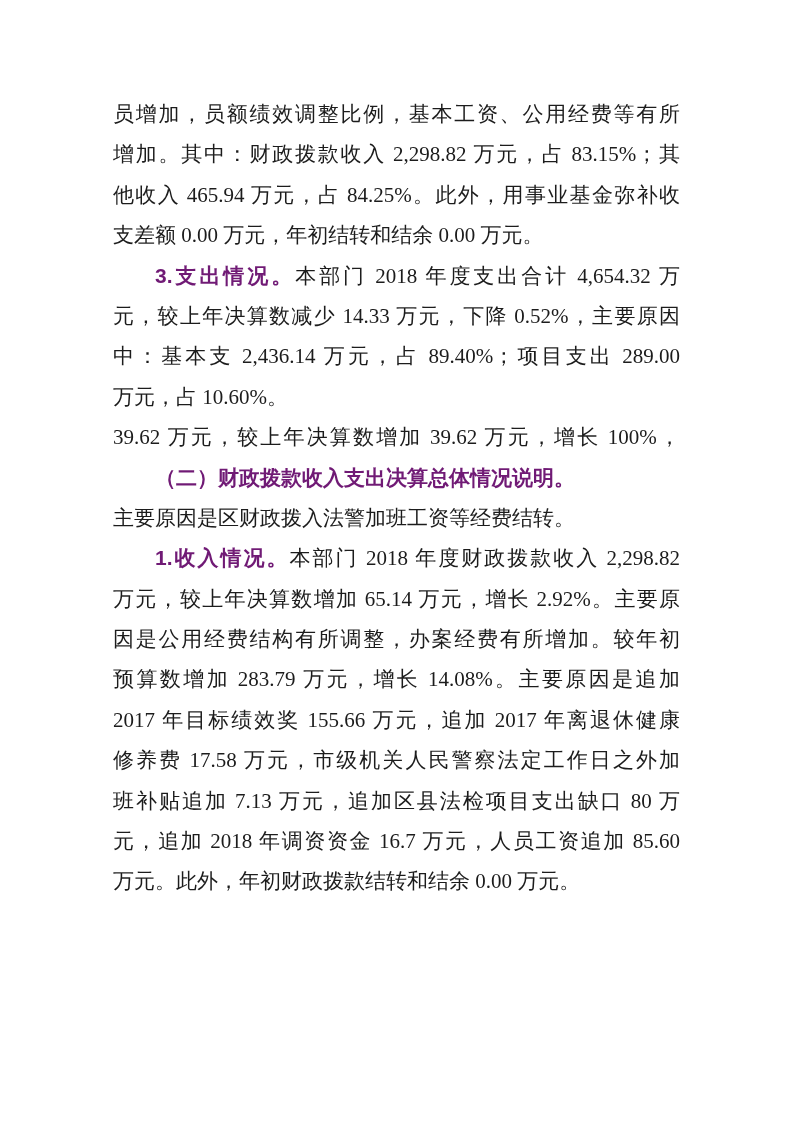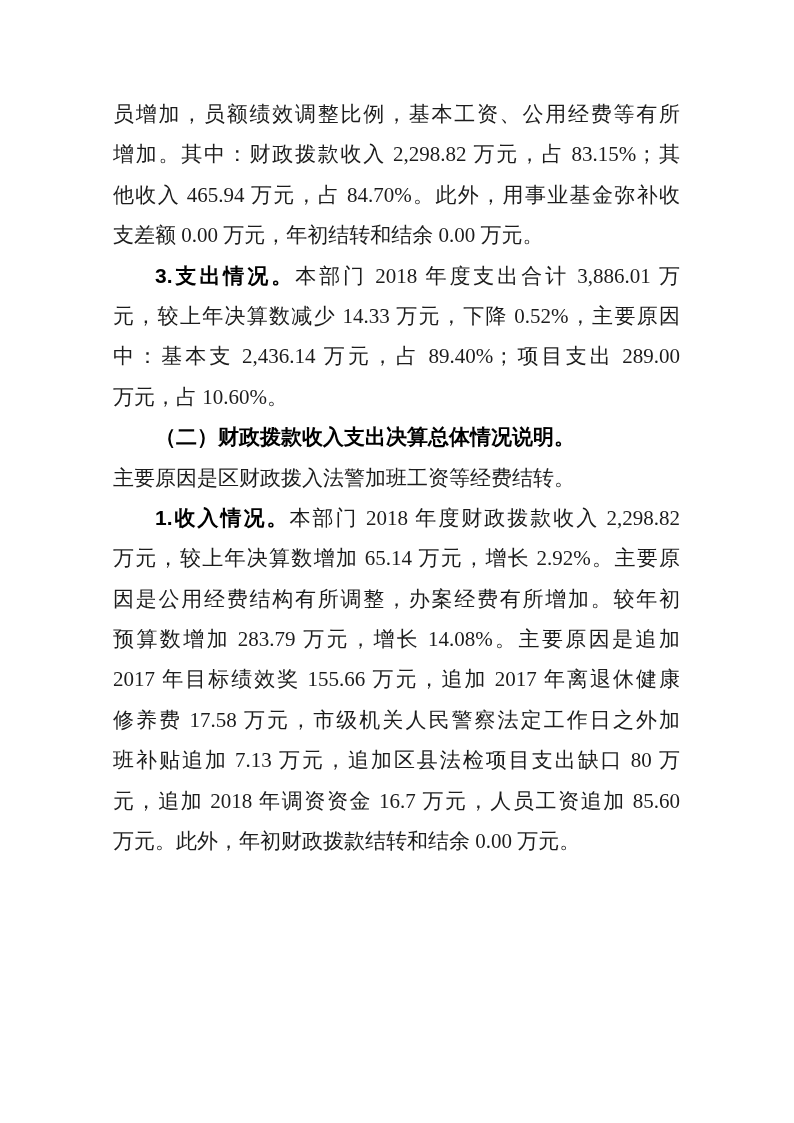--- a/index.html
+++ b/index.html
@@ -36,46 +36,47 @@
   }
   .line.indent {
     text-indent: 42px;
   }
   .seg {
     
   }
   .seg.bold {
     font-family: "Liberation Sans", "DejaVu Sans", sans-serif;
     font-weight: 700;
-    color: #000000;
+    color: #701a75;
   }
   .page-number {
     position: absolute;
     left: 0;
     top: 1014px;
     width: 100%;
     text-align: center;
     font-size: 19px;
     color: #1c1c1c;
     font-family: "Liberation Serif", "DejaVu Serif", serif;
   }
 </style>
 </head>
 <body>
 
 <div class="page">
   <div class="doc-body">
       <div class="line"><span class="seg">员增加，员额绩效调整比例，基本工资、公用经费等有所</span></div>
       <div class="line"><span class="seg">增加。其中：财政拨款收入 2,298.82 万元，占 83.15%；其</span></div>
-      <div class="line"><span class="seg">他收入 465.94 万元，占 84.70%。此外，用事业基金弥补收</span></div>
+      <div class="line"><span class="seg">他收入 465.94 万元，占 84.25%。此外，用事业基金弥补收</span></div>
       <div class="line para-end"><span class="seg">支差额 0.00 万元，年初结转和结余 0.00 万元。</span></div>
-      <div class="line indent"><span class="seg bold">3.支出情况。</span><span class="seg">本部门 2018 年度支出合计 3,886.01 万</span></div>
+      <div class="line indent"><span class="seg bold">3.支出情况。</span><span class="seg">本部门 2018 年度支出合计 4,654.32 万</span></div>
       <div class="line"><span class="seg">元，较上年决算数减少 14.33 万元，下降 0.52%，主要原因</span></div>
       <div class="line"><span class="seg">中：基本支 2,436.14 万元，占 89.40%；项目支出 289.00</span></div>
       <div class="line para-end"><span class="seg">万元，占 10.60%。</span></div>
+      <div class="line"><span class="seg">39.62 万元，较上年决算数增加 39.62 万元，增长 100%，</span></div>
       <div class="line para-end indent"><span class="seg bold">（二）财政拨款收入支出决算总体情况说明。</span></div>
       <div class="line para-end"><span class="seg">主要原因是区财政拨入法警加班工资等经费结转。</span></div>
       <div class="line indent"><span class="seg bold">1.收入情况。</span><span class="seg">本部门 2018 年度财政拨款收入 2,298.82</span></div>
       <div class="line"><span class="seg">万元，较上年决算数增加 65.14 万元，增长 2.92%。主要原</span></div>
       <div class="line"><span class="seg">因是公用经费结构有所调整，办案经费有所增加。较年初</span></div>
       <div class="line"><span class="seg">预算数增加 283.79 万元，增长 14.08%。主要原因是追加</span></div>
       <div class="line"><span class="seg">2017 年目标绩效奖 155.66 万元，追加 2017 年离退休健康</span></div>
       <div class="line"><span class="seg">修养费 17.58 万元，市级机关人民警察法定工作日之外加</span></div>
       <div class="line"><span class="seg">班补贴追加 7.13 万元，追加区县法检项目支出缺口 80 万</span></div>
       <div class="line"><span class="seg">元，追加 2018 年调资资金 16.7 万元，人员工资追加 85.60</span></div>

